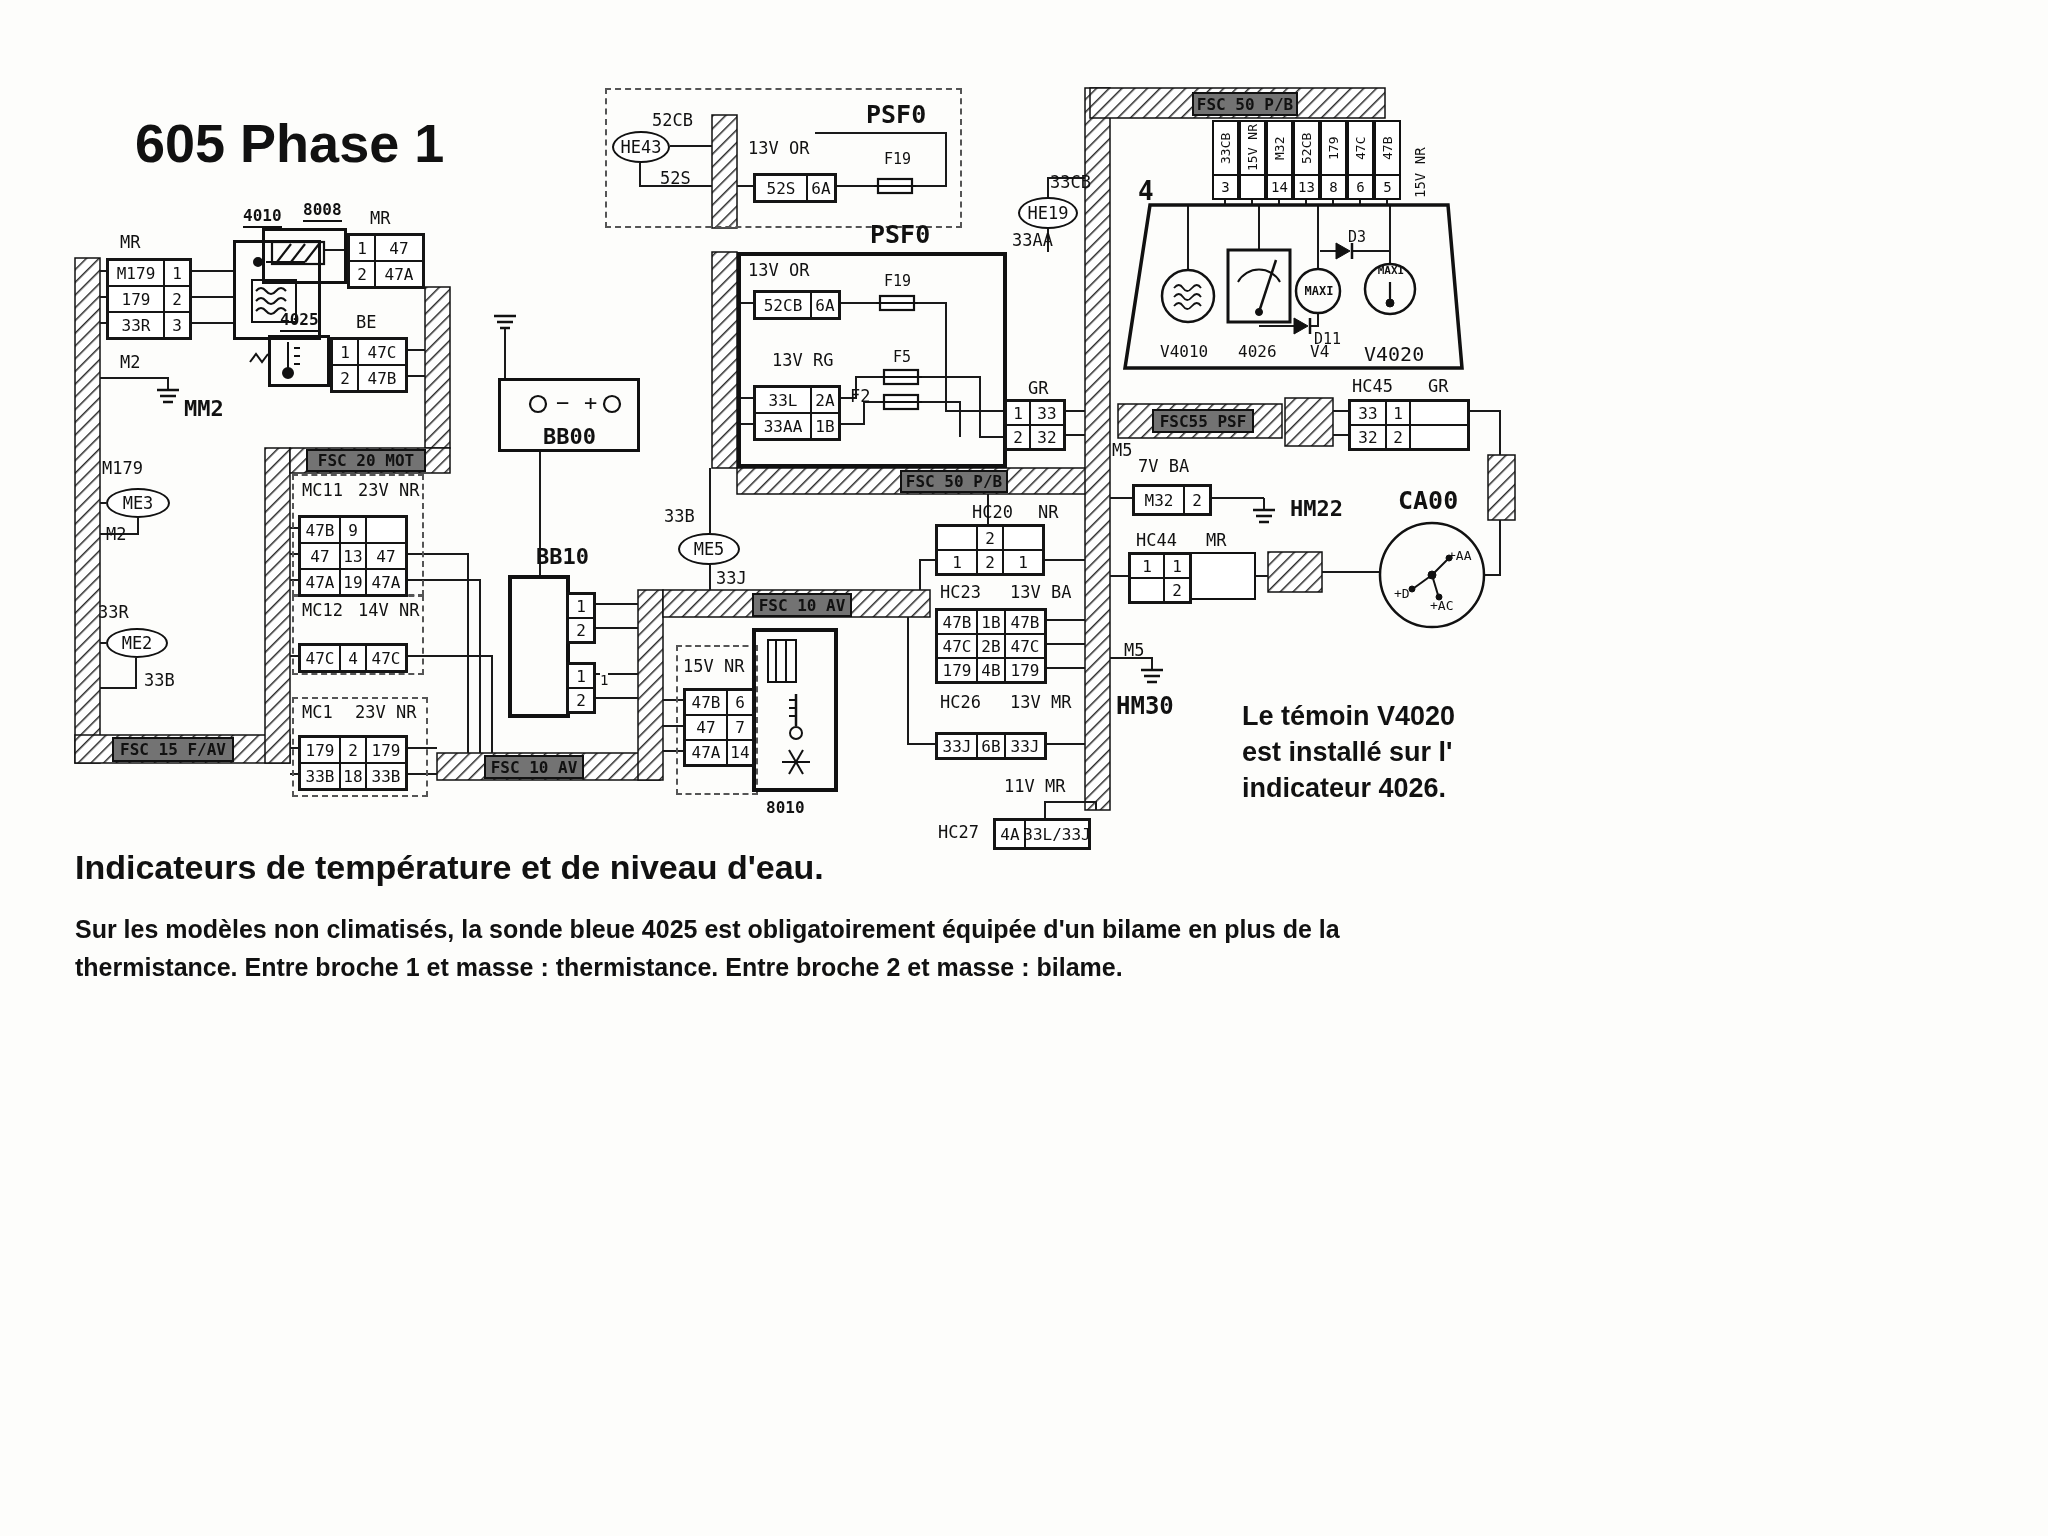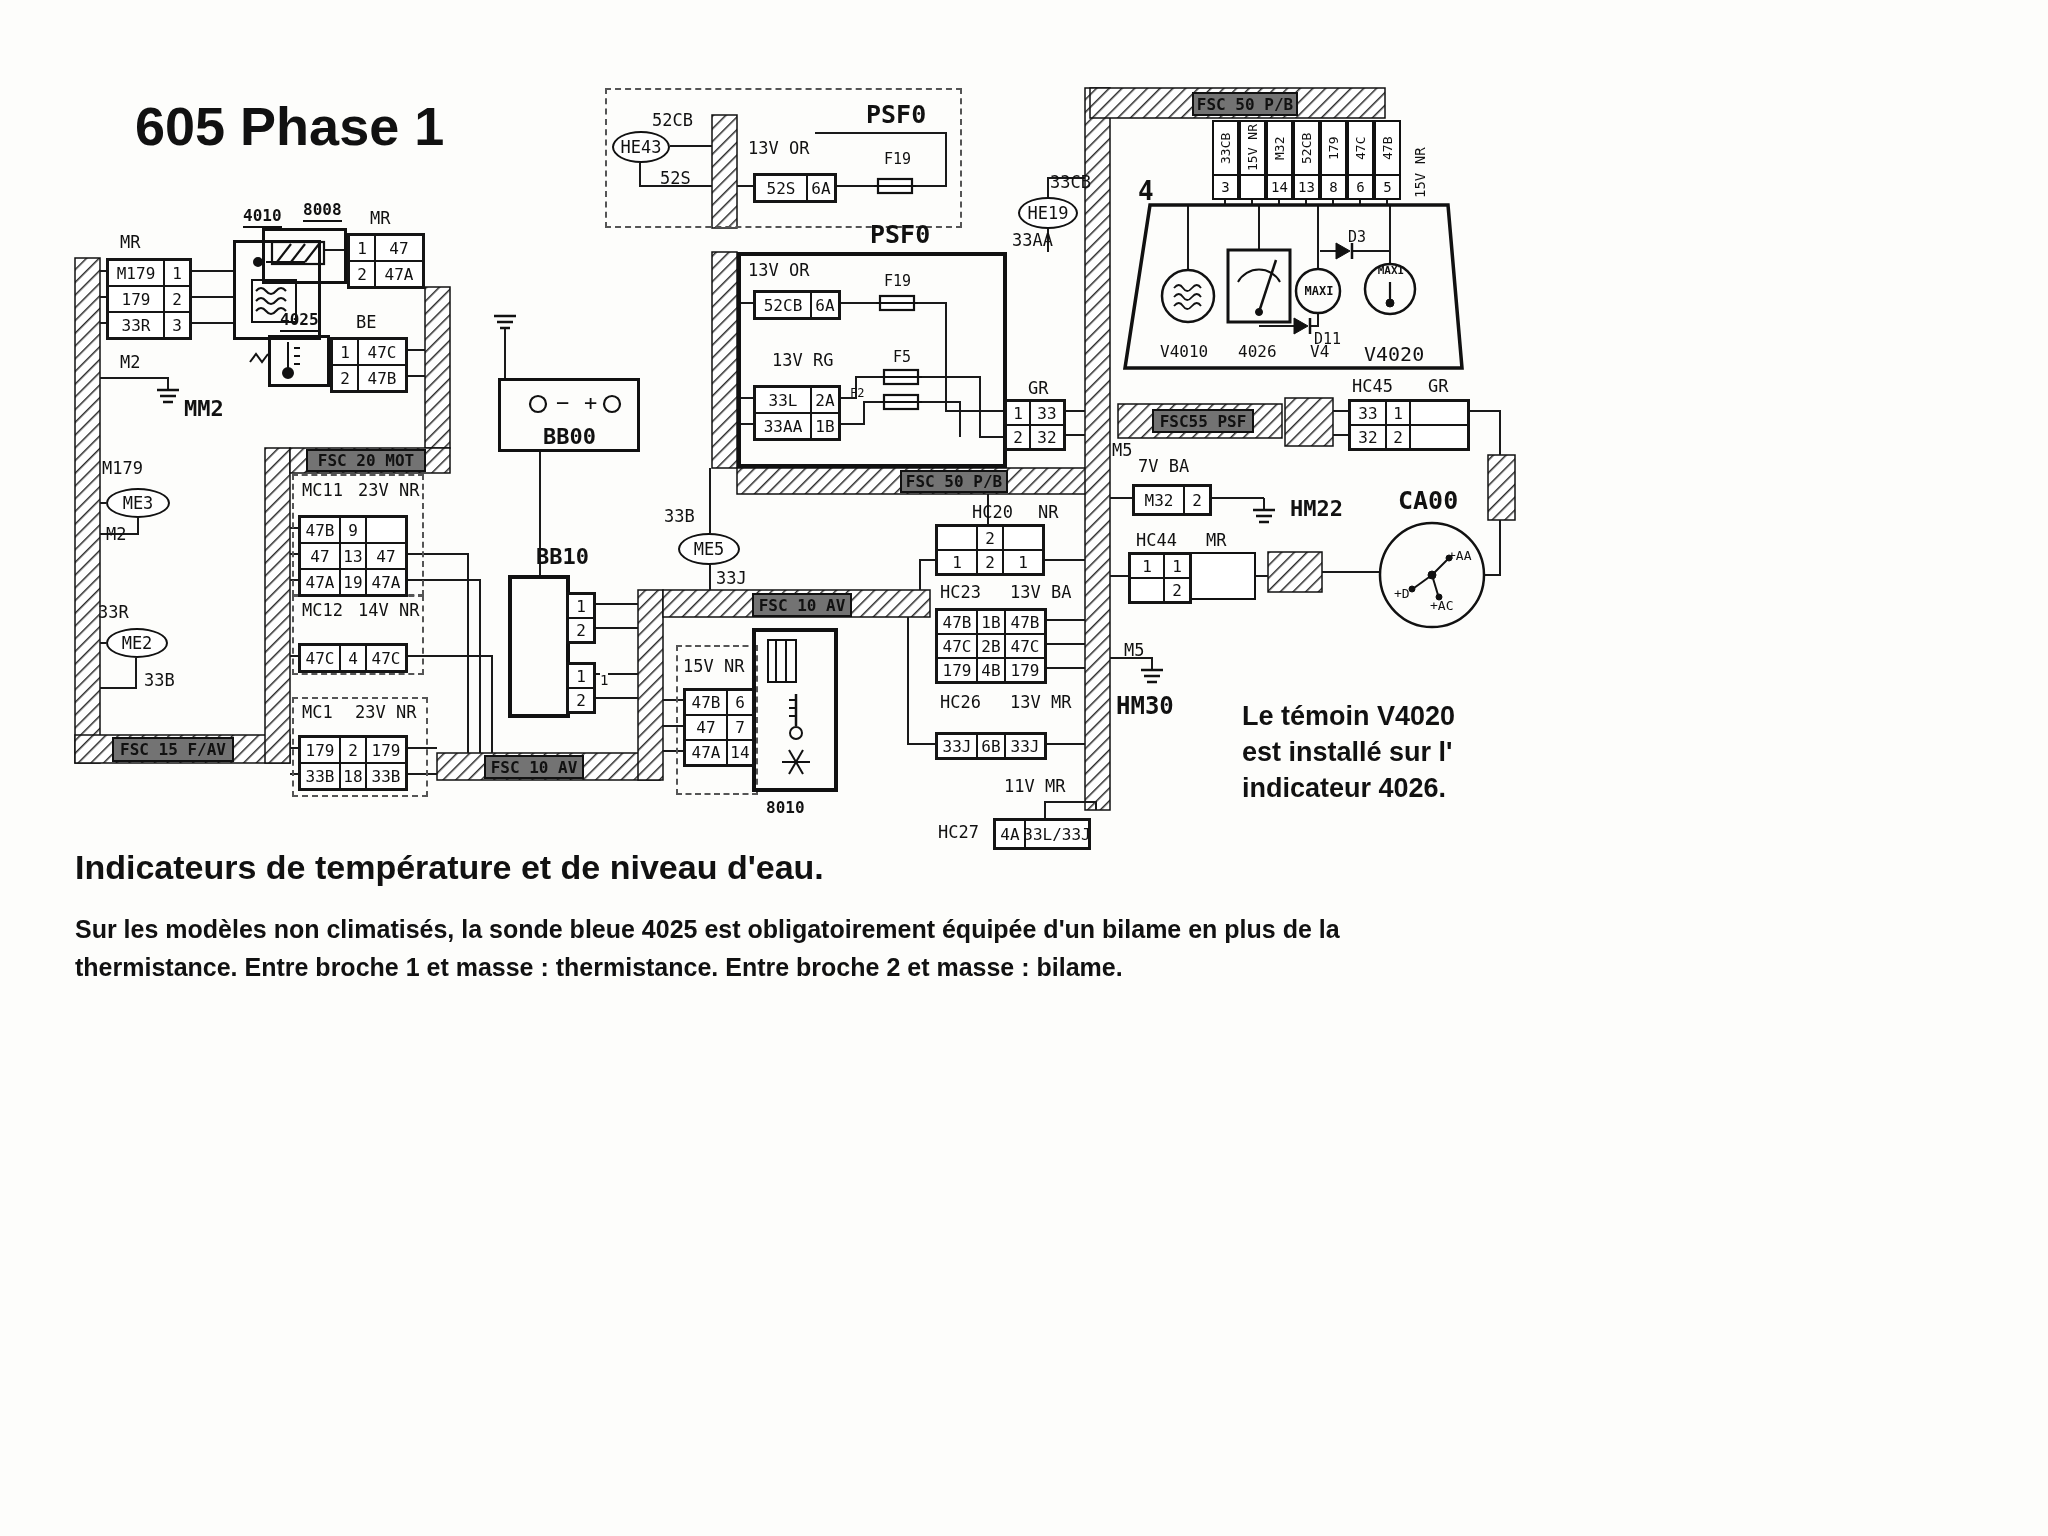--- a/index.html
+++ b/index.html
@@ -496,21 +496,21 @@
 <div class="lbl" style="left:652px;top:110px;">52CB</div>
 <div class="lbl" style="left:660px;top:168px;">52S</div>
 <div class="lbl" style="left:748px;top:138px;">13V OR</div>
 <div class="lbl" style="left:884px;top:150px;font-size:15px;">F19</div>
 
 <div class="lbl" style="left:870px;top:220px;font-size:25px;font-weight:bold;">PSF0</div>
 <div class="lbl" style="left:748px;top:260px;">13V OR</div>
 <div class="lbl" style="left:884px;top:272px;font-size:15px;">F19</div>
 <div class="lbl" style="left:748px;top:350px;margin-left:24px;">13V RG</div>
 <div class="lbl" style="left:893px;top:348px;font-size:15px;">F5</div>
-<div class="lbl" style="left:850px;top:386px;font-size:12px;">F2</div>
+<div class="lbl" style="left:850px;top:386px;font-size:17px;">F2</div>
 <div class="lbl" style="left:1028px;top:378px;">GR</div>
 
 <div class="lbl" style="left:1050px;top:172px;">33CB</div>
 <div class="lbl" style="left:1012px;top:230px;">33AA</div>
 
 <div class="lbl" style="left:1138px;top:176px;font-size:26px;font-weight:bold;">4</div>
 <div class="lbl" style="left:1160px;top:342px;font-size:16px;">V4010</div>
 <div class="lbl" style="left:1238px;top:342px;font-size:16px;">4026</div>
 <div class="lbl" style="left:1310px;top:342px;font-size:16px;">V4</div>
 <div class="lbl" style="left:1364px;top:342px;font-size:20px;">V4020</div>
@@ -535,21 +535,21 @@
 <div class="lbl" style="left:1038px;top:502px;">NR</div>
 <div class="lbl" style="left:940px;top:582px;">HC23</div>
 <div class="lbl" style="left:1010px;top:582px;">13V BA</div>
 <div class="lbl" style="left:940px;top:692px;">HC26</div>
 <div class="lbl" style="left:1010px;top:692px;">13V MR</div>
 <div class="lbl" style="left:1124px;top:640px;">M5</div>
 <div class="lbl" style="left:1116px;top:692px;font-size:24px;font-weight:bold;">HM30</div>
 <div class="lbl" style="left:1004px;top:776px;">11V MR</div>
 <div class="lbl" style="left:938px;top:822px;">HC27</div>
 
-<div class="lbl sans" style="left:135px;top:95px;font-size:54px;">605 Phase 1</div>
+<div class="lbl sans" style="left:135px;top:112px;font-size:54px;">605 Phase 1</div>
 
 <div class="lbl sans" style="left:1242px;top:698px;font-size:27px;line-height:36px;white-space:normal;width:280px;">
   <div>Le témoin V4020</div>
   <div>est installé sur l'</div>
   <div>indicateur 4026.</div>
 </div>
 
 <div class="lbl sans" style="left:75px;top:848px;font-size:34px;">Indicateurs de température et de niveau d'eau.</div>
 
 <div class="lbl sans" style="left:75px;top:910px;font-size:25px;line-height:38px;white-space:normal;width:1560px;">

